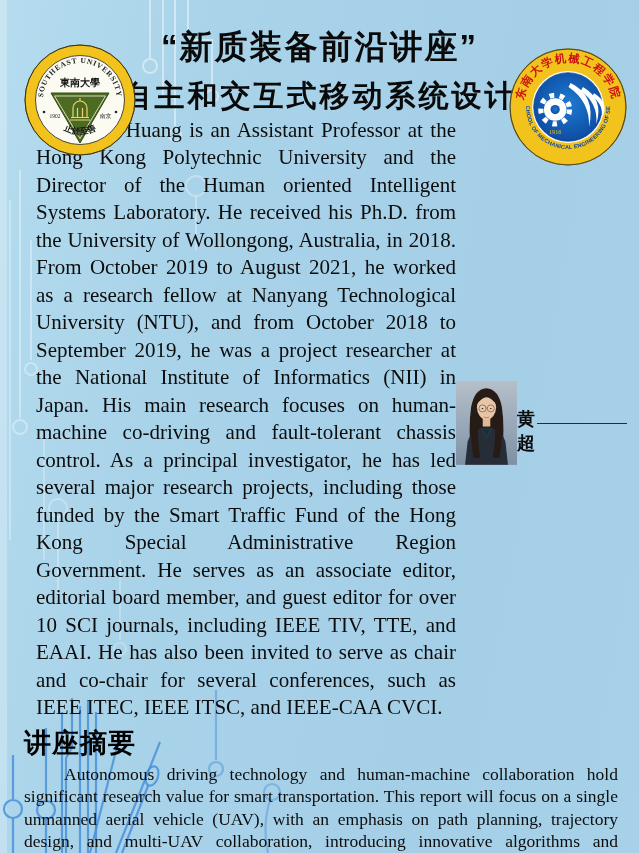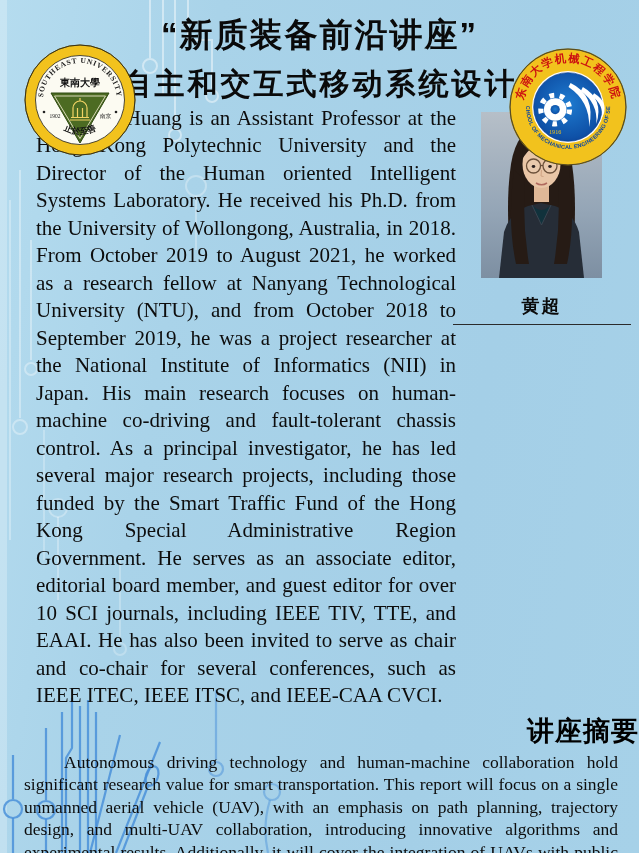--- a/index.html
+++ b/index.html
@@ -6,42 +6,42 @@
   body { background:#444; display:flex; justify-content:center; }
   .poster {
     position:relative; width:639px; height:853px; overflow:hidden;
     background: linear-gradient(100deg, #b5dcef 0%, #a9d3e9 28%, #a4cfe7 70%, #a6d1e8 100%);
     font-family:"Liberation Sans", sans-serif; color:#0b0b0b;
   }
   .circuit-bg { position:absolute; inset:0; pointer-events:none; }
   .content { position:relative; z-index:2; }
 
   
-  .title-block { padding-top:16px; text-align:center; }
+  .title-block { padding-top:28px; text-align:center; }
   .title-line { font-size:33px; font-weight:bold; letter-spacing:2px; line-height:1.17; color:#0a0a0a; }
   .subtitle { margin-top:9px; font-size:30px; font-weight:bold; letter-spacing:3px; color:#0a0a0a; }
   .logo { position:absolute; }
   .logo-seu { left:24px; top:44px; width:112px; height:112px; }
   .logo-sme { left:509px; top:48px; width:118px; height:118px; }
 
   
   .section-heading { font-size:27px; font-weight:bold; color:#000; letter-spacing:1px; }
   .guest-heading { margin:13px 0 3px 36px; }
   .guest-body { display:flex; padding:0 12px 0 36px; }
   .bio {
     width:420px; font-family:"Liberation Serif", serif; font-size:21px;
     line-height:1.31; text-align:justify; text-indent:38px; color:#0d0d0d;
   }
-  .photo-col { width:171px; display:flex; flex-direction:column; align-items:center; padding-top:7px; }
+  .photo-col { width:171px; display:flex; flex-direction:row; align-items:center; padding-top:7px; }
   .photo { width:121px; height:166px; display:block; }
   .guest-name { margin-top:16px; font-weight:bold; font-size:18px; letter-spacing:2px; }
   .name-divider { width:178px; height:0; border-top:1.5px solid #2b2b2b; margin:6px 0 5px; }
   .guest-title { font-weight:bold; font-size:16.5px; letter-spacing:1px; }
 
-  .abstract-heading { margin:3px 0 2px 24px;text-align:right; }
+  .abstract-heading { margin:3px 0 2px 24px; }
   .abstract {
     margin:0 21px 0 24px; font-family:"Liberation Serif", serif; font-size:17.5px;
     line-height:1.29; text-align:justify; text-indent:40px; color:#0d0d0d;
   }
 </style>
 </head>
 <body>
 
 <div class="poster">
 

